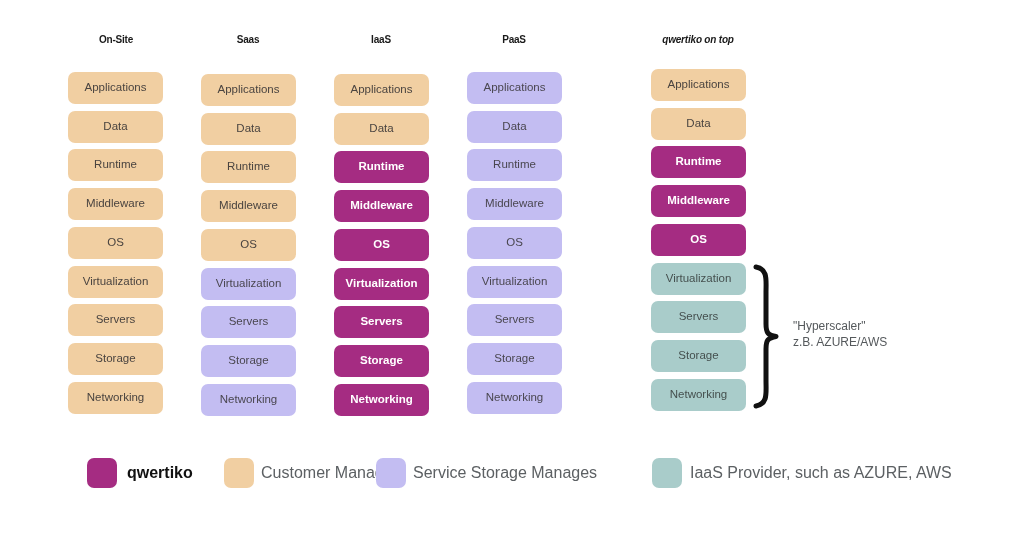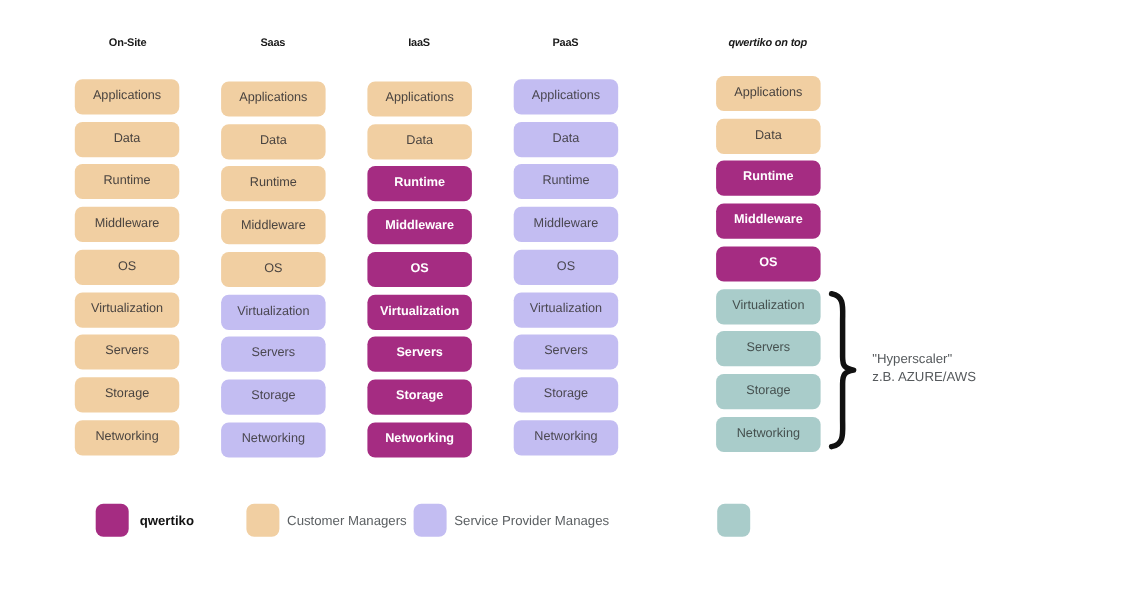--- a/index.html
+++ b/index.html
@@ -99,21 +99,21 @@
     display: flex;
     align-items: center;
   }
   .legend-swatch {
     width: 30px;
     height: 30px;
     border-radius: 7px;
     flex: none;
   }
   .legend-label {
-    font-size: 12px;
+    font-size: 16px;
     color: #5c6063;
     white-space: nowrap;
   }
   .legend-label.strong {
     font-weight: bold;
     color: #111111;
   }
 </style>
 </head>
 <body>
@@ -199,19 +199,20 @@
       <div class="legend-item" style="left: 87px; top: 458px;">
         <div class="legend-swatch" style="background: rgb(165, 44, 130);"></div>
         <div class="legend-label strong" style="margin-left: 10px;">qwertiko</div>
       </div>
       <div class="legend-item" style="left: 224px; top: 458px;">
         <div class="legend-swatch" style="background: rgb(241, 207, 162);"></div>
         <div class="legend-label" style="margin-left: 7px;">Customer Managers</div>
       </div>
       <div class="legend-item" style="left: 376px; top: 458px;">
         <div class="legend-swatch" style="background: rgb(195, 189, 242);"></div>
-        <div class="legend-label" style="margin-left: 7px;">Service Provider Manages</div>
+        <div class="legend-label" style="margin-left: 7px;">Service Storage Manages</div>
       </div>
       <div class="legend-item" style="left: 652px; top: 458px;">
         <div class="legend-swatch" style="background: rgb(169, 204, 202);"></div>
+        <div class="legend-label" style="margin-left: 8px;">IaaS Provider, such as AZURE, AWS</div>
       </div>
     </div>
 </div>
 
 </body></html>

